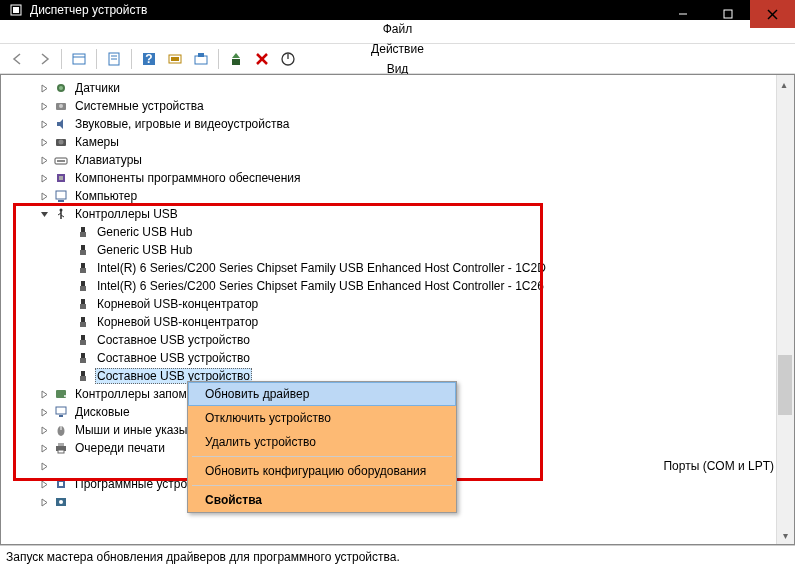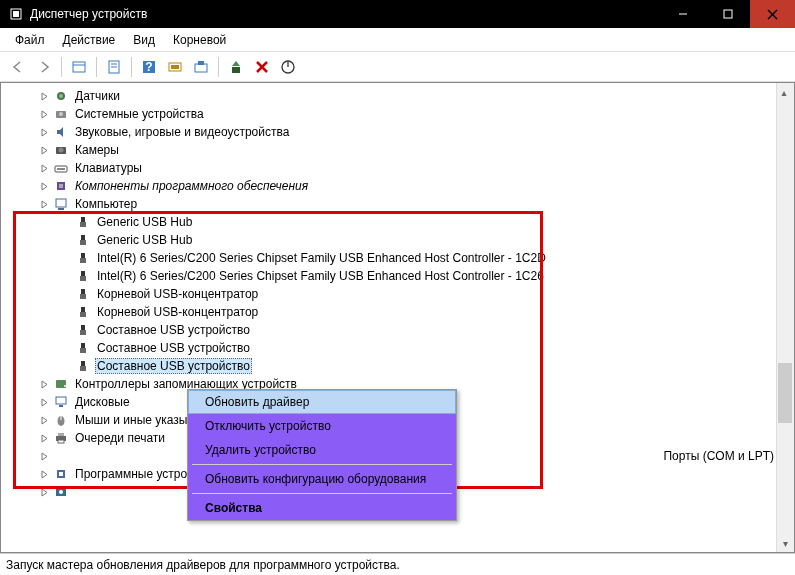--- a/index.html
+++ b/index.html
@@ -1,39 +1,39 @@
 <!DOCTYPE html>
 <html><head>
 <meta charset="utf-8">
 <style>
 * { margin: 0; padding: 0; box-sizing: border-box; font-family: "Segoe UI", Tahoma, sans-serif; font-size: 12px; }
 body { background: #fff; width: 795px; height: 575px; overflow: hidden; }
-.titlebar { background: #000; color: #fff; height: 28px; display: flex; align-items: center; padding: 0 0 0 8px; }
+.titlebar { background: #000; color: #fff; height: 20px; display: flex; align-items: center; padding: 0 0 0 8px; }
 .titlebar .icon { width: 16px; height: 16px; margin-right: 6px; display: flex; align-items: center; justify-content: center; }
 .titlebar .title { flex: 1; font-size: 12px; }
 .titlebar .controls { display: flex; height: 100%; }
 .titlebar .ctrl { width: 45px; height: 28px; display: flex; align-items: center; justify-content: center; color: #fff; }
 .titlebar .ctrl.close { background: #c0392b; }
-.menubar { background: #fff; border-bottom: 1px solid #ddd; height: 24px; display: flex; align-items: center; padding: 0 7px; gap: 2px; }
+.menubar { background: #fff; border-bottom: 1px solid #ddd; height: 24px; display: flex; align-items: center; padding: 0 20px; gap: 2px; flex-direction: column; }
 .menubar .item { padding: 2px 8px; cursor: default; }
 .toolbar { background: #fff; border-bottom: 1px solid #ddd; height: 30px; display: flex; align-items: center; padding: 0 6px; gap: 2px; }
 .toolbar .btn { width: 24px; height: 24px; display: flex; align-items: center; justify-content: center; border: 1px solid transparent; }
 .toolbar .sep { width: 1px; height: 20px; background: #ccc; margin: 0 3px; }
 .content { position: relative; height: 471px; border: 1px solid #888; margin: 0; overflow: hidden; background: #fff; }
 .tree { position: absolute; left: 0; top: 0; right: 18px; bottom: 0; padding: 4px 0 0 14px; overflow: hidden; }
 .scrollbar { position: absolute; right: 0; top: 0; width: 18px; height: 100%; background: #f0f0f0; border-left: 1px solid #ddd; }
 .scrollbar .arrow { height: 18px; display: flex; align-items: center; justify-content: center; color: #666; }
 .scrollbar .thumb { position: absolute; right: 2px; width: 14px; background: #ccc; top: 280px; height: 60px; }
 .node { display: flex; align-items: center; height: 18px; white-space: nowrap; }
 .arrow { width: 14px; height: 14px; display: flex; align-items: center; justify-content: center; color: #666; font-size: 10px; margin-right: 2px; }
 .nicon { width: 16px; height: 16px; margin-right: 4px; display: flex; align-items: center; justify-content: center; }
 .node .label { padding: 0 2px; }
 .node.selected .label { background: #cce8ff; border: 1px dotted #666; padding: 0 1px; }
 .redbox { position: absolute; border: 3px solid #d00; pointer-events: none; }
-.ctxmenu { position: absolute; background: #8b5cf6; border: 1px solid #999; box-shadow: 2px 2px 4px rgba(0,0,0,0.3); min-width: 270px; }
+.ctxmenu { position: absolute; background: #fdba74; border: 1px solid #999; box-shadow: 2px 2px 4px rgba(0,0,0,0.3); min-width: 270px; }
 .ctxmenu .item { padding: 4px 16px; border: 1px solid transparent; }
 .ctxmenu .item.hl { background: #bcd8f5; border: 1px solid #7ab0e0; }
 .ctxmenu .sep { height: 1px; background: #ccc; margin: 2px 4px; }
 .ctxmenu .item.bold { font-weight: bold; }
 .statusbar { height: 22px; border-top: 1px solid #ccc; padding: 2px 6px; display: flex; align-items: center; background: #fff; }
 </style>
 </head>
 <body>
 
 <div class="titlebar">
@@ -201,21 +201,21 @@
           </svg>
         </span>
         <span class="nicon">
           <svg width="14" height="14">
             <rect x="1" y="5" width="12" height="6" fill="none" stroke="#555" rx="1"></rect>
             <rect x="3" y="7" width="8" height="2" fill="#888"></rect>
           </svg>
         </span>
         <span class="label">Клавиатуры</span>
       </div>
-      <div class="node" style="padding-left: 22px; font-style: italic;">
+      <div class="node" style="padding-left: 22px;">
         <span class="arrow">
           <svg width="9" height="9">
             <path d="M2 1 L7 4.5 L2 8 Z" fill="none" stroke="#777" stroke-width="1"></path>
           </svg>
         </span>
         <span class="nicon">
           <svg width="14" height="14">
             <rect x="3" y="3" width="8" height="8" fill="#6a4a9a"></rect>
             <rect x="5" y="5" width="4" height="4" fill="#aaa"></rect>
           </svg>
@@ -228,20 +228,35 @@
             <path d="M2 1 L7 4.5 L2 8 Z" fill="none" stroke="#777" stroke-width="1"></path>
           </svg>
         </span>
         <span class="nicon">
           <svg width="14" height="14">
             <rect x="2" y="2" width="10" height="8" fill="none" stroke="#4a6a9a"></rect>
             <rect x="4" y="11" width="6" height="2" fill="#4a6a9a"></rect>
           </svg>
         </span>
         <span class="label">Компьютер</span>
+      </div>
+      <div class="node" style="padding-left: 22px;">
+        <span class="arrow">
+          <svg width="9" height="9">
+            <path d="M1 2 L8 2 L4.5 7 Z" fill="#444"></path>
+          </svg>
+        </span>
+        <span class="nicon">
+          <svg width="14" height="14">
+            <circle cx="7" cy="3" r="1.5" fill="#333"></circle>
+            <line x1="7" y1="3" x2="7" y2="12" stroke="#333" stroke-width="1.5"></line>
+            <path d="M7 6 L4 8 M7 8 L10 10" stroke="#333" stroke-width="1"></path>
+          </svg>
+        </span>
+        <span class="label">Контроллеры USB</span>
       </div>
       <div class="node" style="padding-left: 44px;">
         <span class="arrow"></span>
         <span class="nicon">
           <svg width="14" height="14">
             <rect x="5" y="2" width="4" height="5" fill="#333"></rect>
             <rect x="4" y="7" width="6" height="5" fill="#666"></rect>
           </svg>
         </span>
         <span class="label">Generic USB Hub</span>

